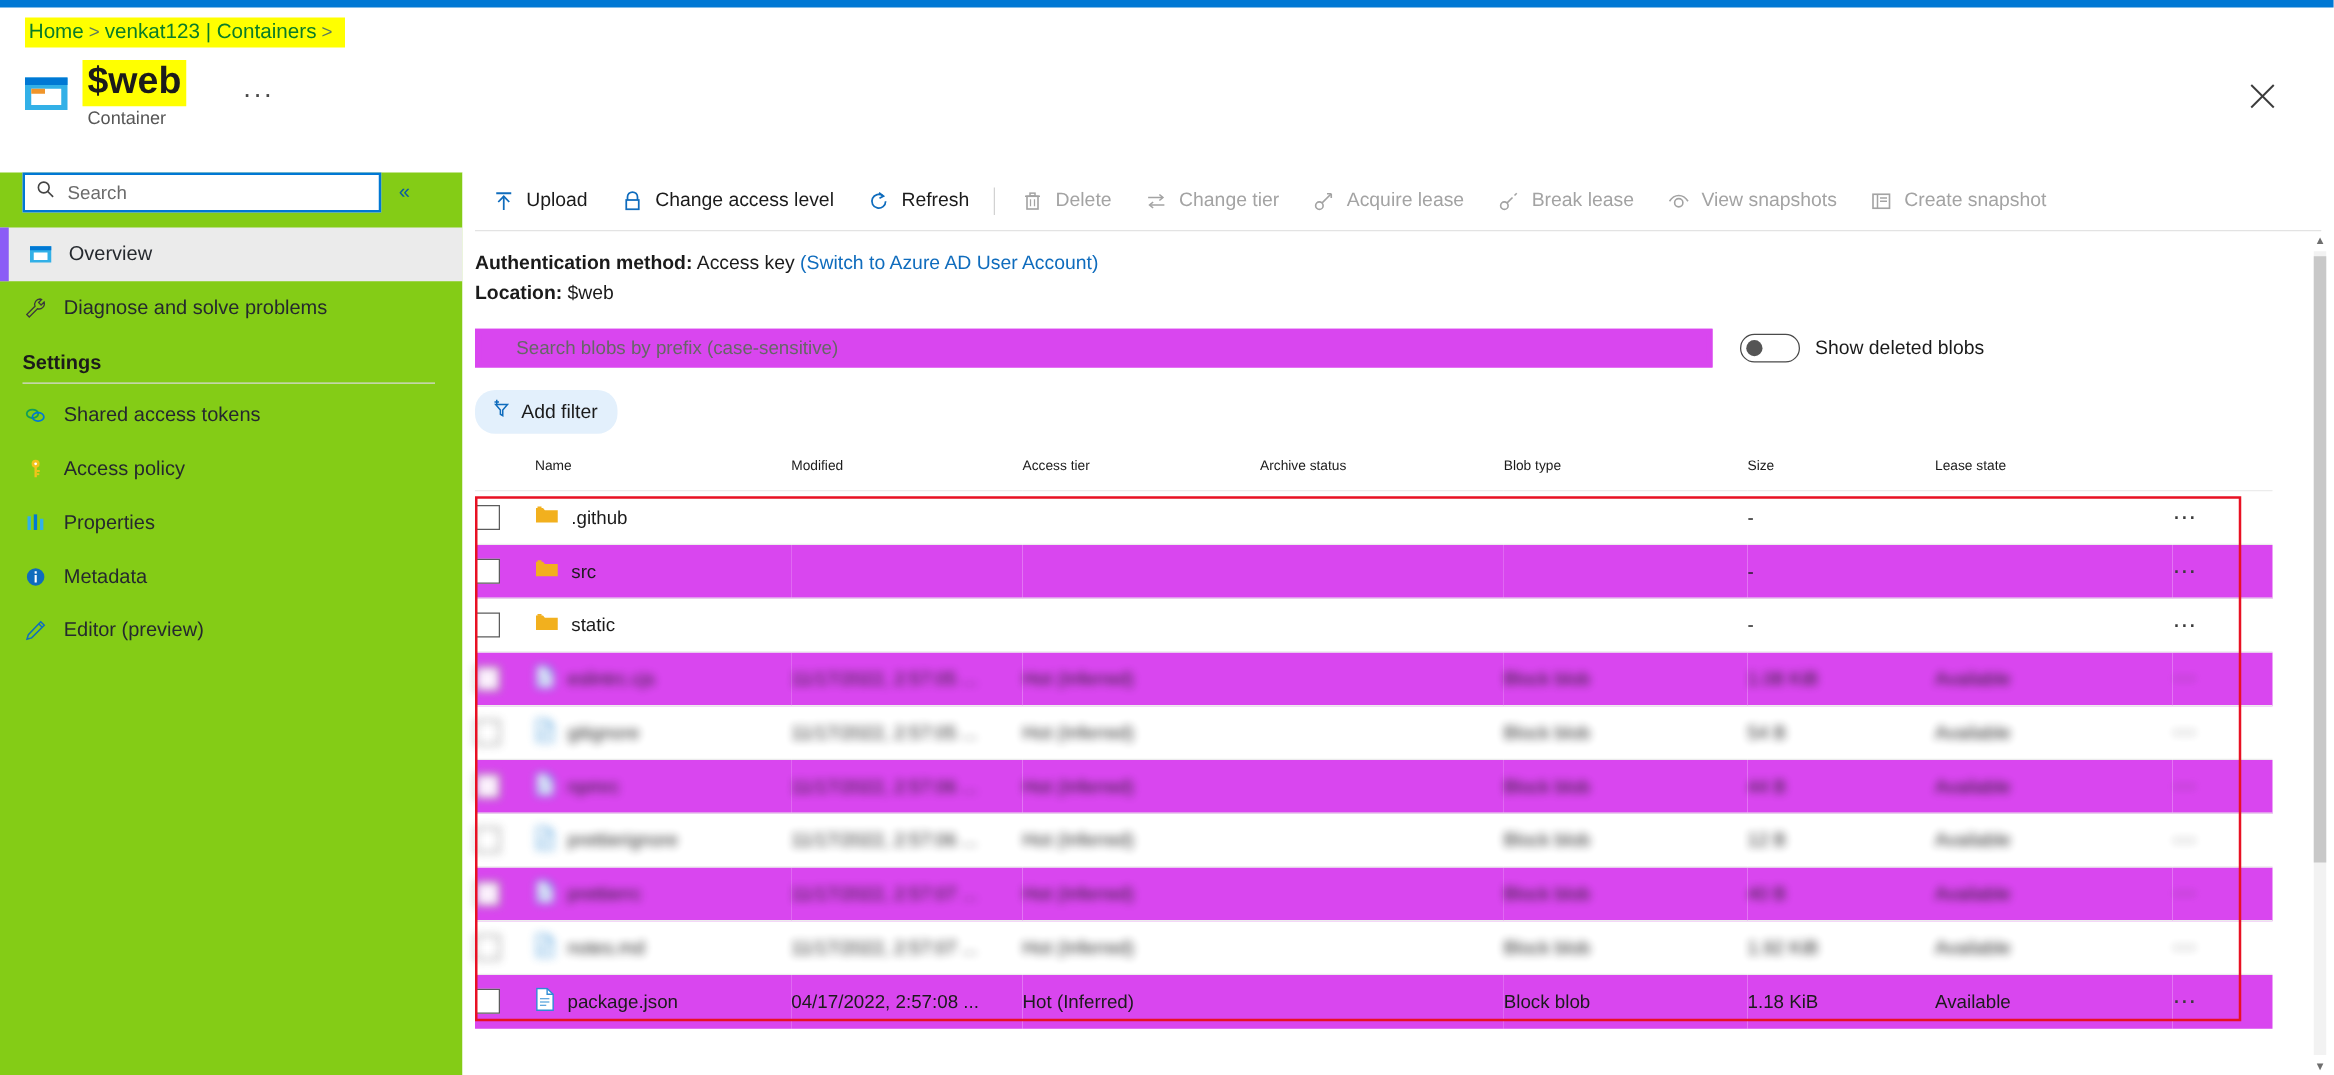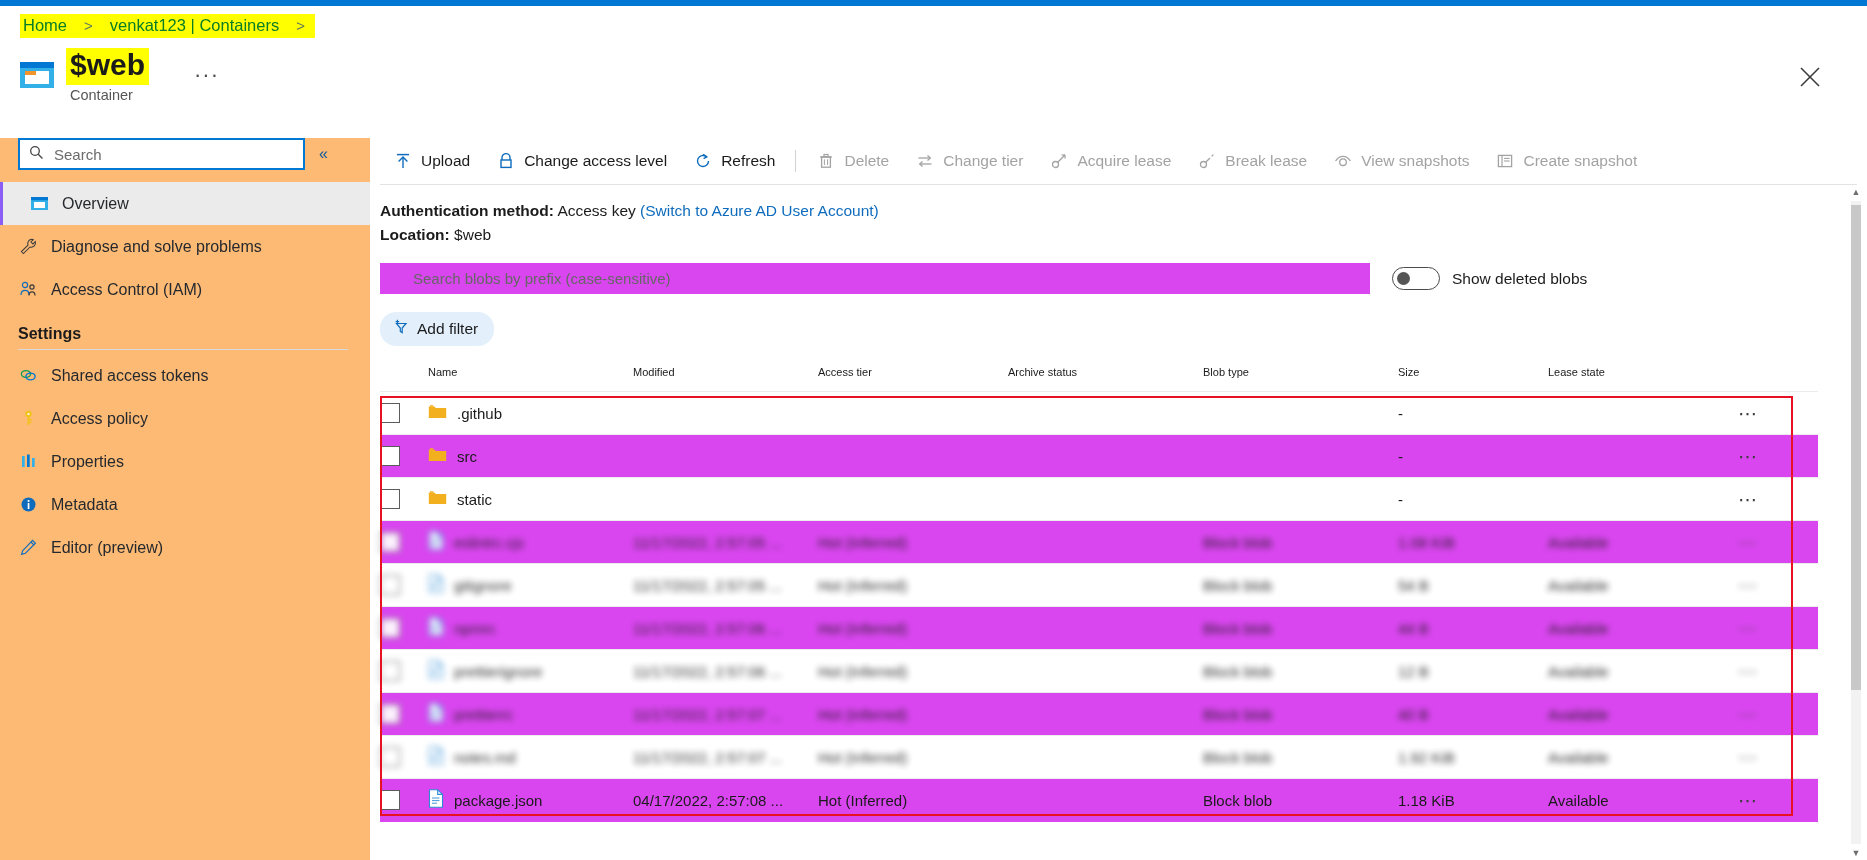--- a/index.html
+++ b/index.html
@@ -15,21 +15,21 @@
 
   
   .topbar {
     position:absolute; top:0; left:0; width:1867px; height:6px;
     background:#0078d4;
   }
 
   
   .breadcrumb {
     position:absolute; top:14px; left:20px;
-    display:flex; align-items:center; gap:17px;
+    display:flex; align-items:center; gap:4px;
     background:#ffff00;
     padding:2px 10px 3px 3px;
     font-size:16.5px;
   }
   .crumb-link { color:#0a7d28; cursor:pointer; white-space:nowrap; }
   .crumb-sep { color:#5c7a5c; font-size:15px; }
 
   
   .titlewrap { position:absolute; top:48px; left:18px; display:flex; align-items:flex-start; }
   .title-icon { width:38px; height:38px; margin-top:8px; flex:none; }
@@ -46,40 +46,40 @@
   .title-sub { font-size:14.5px; color:#565656; margin-top:2px; padding-left:4px; }
 
   
   .close-btn {
     position:absolute; top:62px; right:42px;
     width:30px; height:30px; cursor:pointer;
     display:flex; align-items:center; justify-content:center;
   }
 
   
-  .sidebar { position:absolute; top:138px; left:0; width:370px; height:722px; background:#fdba74; }
+  .sidebar { position:absolute; top:138px; left:0; width:370px; height:722px; background:#84cc16; }
   .search-row { position:relative; padding:0 0 0 18px; display:flex; align-items:center; }
   .search-box {
     width:287px; height:32px; border:2px solid #0078d4; background:#fff;
     display:flex; align-items:center; padding-left:9px; gap:8px;
   }
   .search-box input {
     border:0; outline:0; font-size:15px; color:#3b3b3b;
     font-family:"Liberation Sans", sans-serif; width:225px; background:transparent;
   }
   .search-box input::placeholder { color:#6b6b6b; }
   .collapse-btn { margin-left:14px; color:#0b5ba1; font-size:16px; cursor:pointer; }
 
   .nav { margin-top:12px; }
   .nav-item {
     display:flex; align-items:center; gap:13px;
     height:43px; padding-left:18px; cursor:pointer;
     font-size:16px; color:#25292e;
   }
-  .nav-item.active { background:#ebebeb; border-left:3px solid #8b5cf6; padding-left:26px; }
+  .nav-item.active { background:#ebebeb; border-left:7px solid #8b5cf6; padding-left:15px; }
   .nav-item .ico { width:20px; height:20px; flex:none; display:flex; align-items:center; justify-content:center; }
 
   .nav-section {
     font-size:16px; font-weight:700; color:#1b1b1b;
     padding:14px 0 6px 18px;
   }
   .nav-divider { height:1px; background:#d9d9d9; margin:0 22px 4px 18px; }
 
   
   .content { position:absolute; top:138px; left:370px; width:1497px; height:722px; background:#fff; }
@@ -239,31 +239,20 @@
 
       <div class="nav-item">
         <span class="ico">
           <svg width="19" height="19" viewBox="0 0 19 19">
             <path d="M13 2.2a4.3 4.3 0 0 0-4.0 5.8L2.4 14.6l2 2 6.6-6.6a4.3 4.3 0 0 0 5.3-5.4l-2.4 2.4-2-2 2.4-2.4A4.3 4.3 0 0 0 13 2.2z" fill="none" stroke="#3b3b3b" stroke-width="1.05"></path>
           </svg>
         </span>
         <span>Diagnose and solve problems</span>
       </div>
 
-      <div class="nav-item">
-        <span class="ico">
-          <svg width="19" height="19" viewBox="0 0 19 19">
-            <circle cx="6" cy="5" r="2.6" fill="none" stroke="#0f6cbd" stroke-width="1.2"></circle>
-            <path d="M2 15c0-3 1.9-4.6 4-4.6s4 1.6 4 4.6" fill="none" stroke="#0f6cbd" stroke-width="1.2"></path>
-            <circle cx="13" cy="7" r="2.1" fill="none" stroke="#3b3b3b" stroke-width="1.2"></circle>
-            <path d="M10 15.5c0-2.4 1.4-3.6 3-3.6s3 1.2 3 3.6" fill="none" stroke="#3b3b3b" stroke-width="1.2"></path>
-          </svg>
-        </span>
-        <span>Access Control (IAM)</span>
-      </div>
 
       <div class="nav-section">Settings</div>
       <div class="nav-divider"></div>
 
       <div class="nav-item">
         <span class="ico">
           <svg width="19" height="19" viewBox="0 0 19 19">
             <ellipse cx="7" cy="8" rx="4.6" ry="3.4" fill="none" stroke="#0f9d58" stroke-width="1.4"></ellipse>
             <ellipse cx="11.5" cy="10.5" rx="4.6" ry="3.4" fill="none" stroke="#0078d4" stroke-width="1.4"></ellipse>
           </svg>

